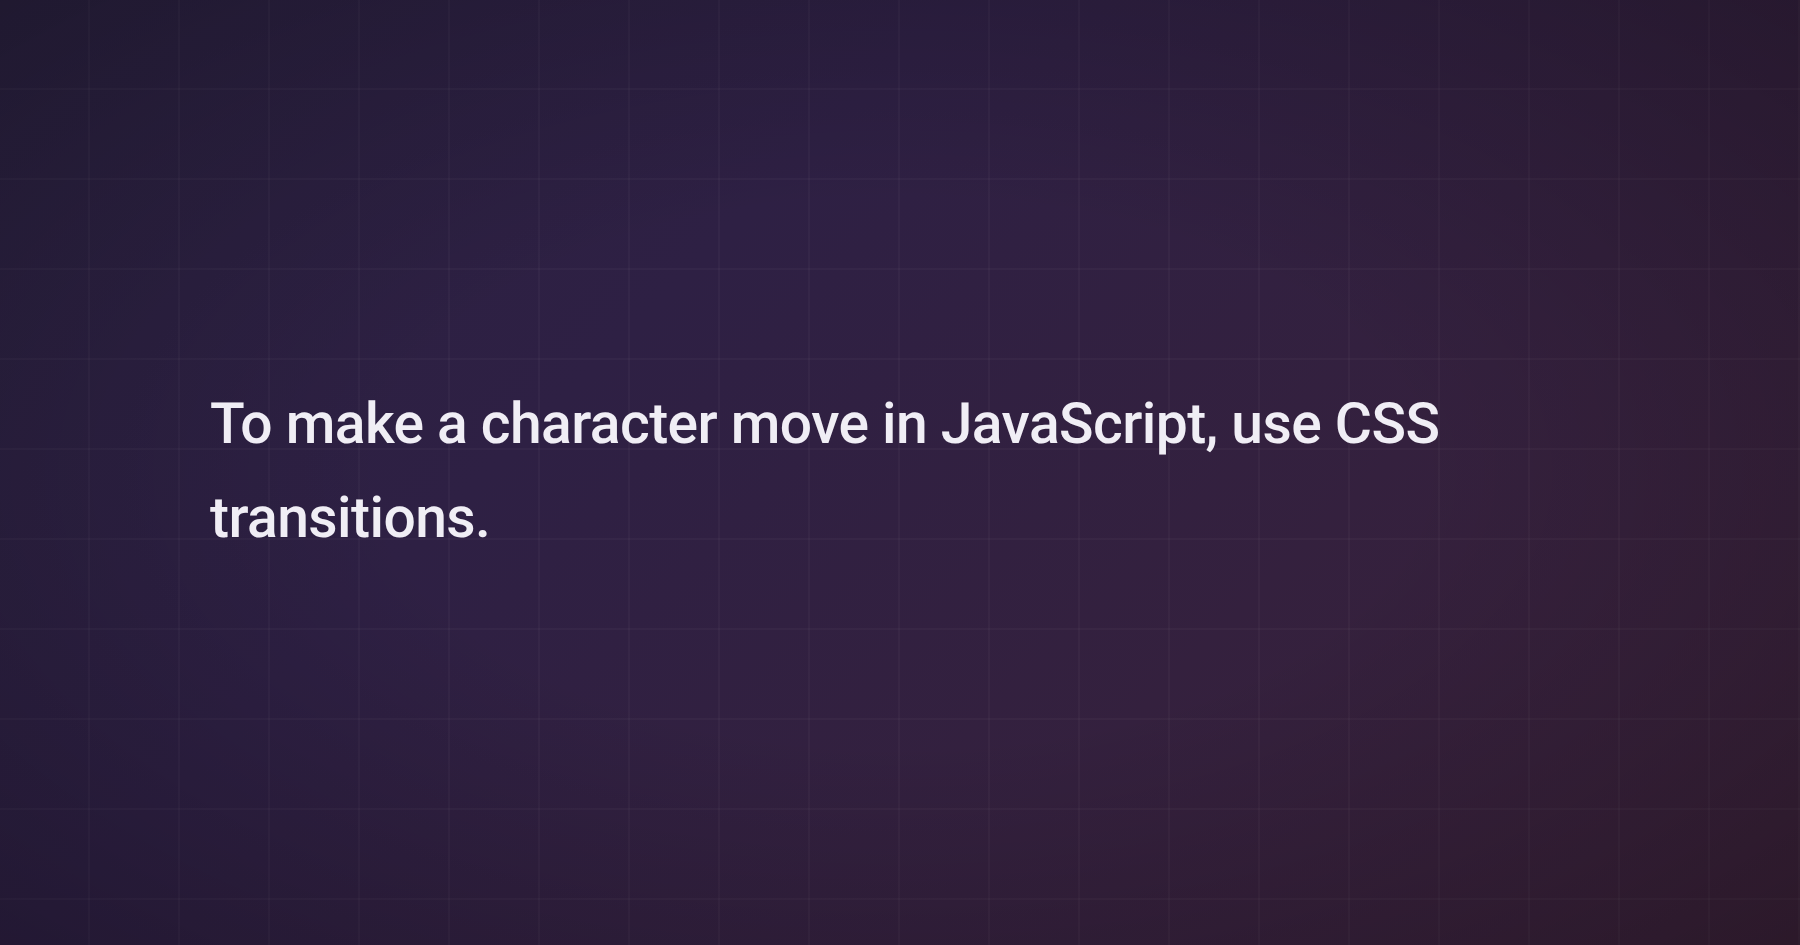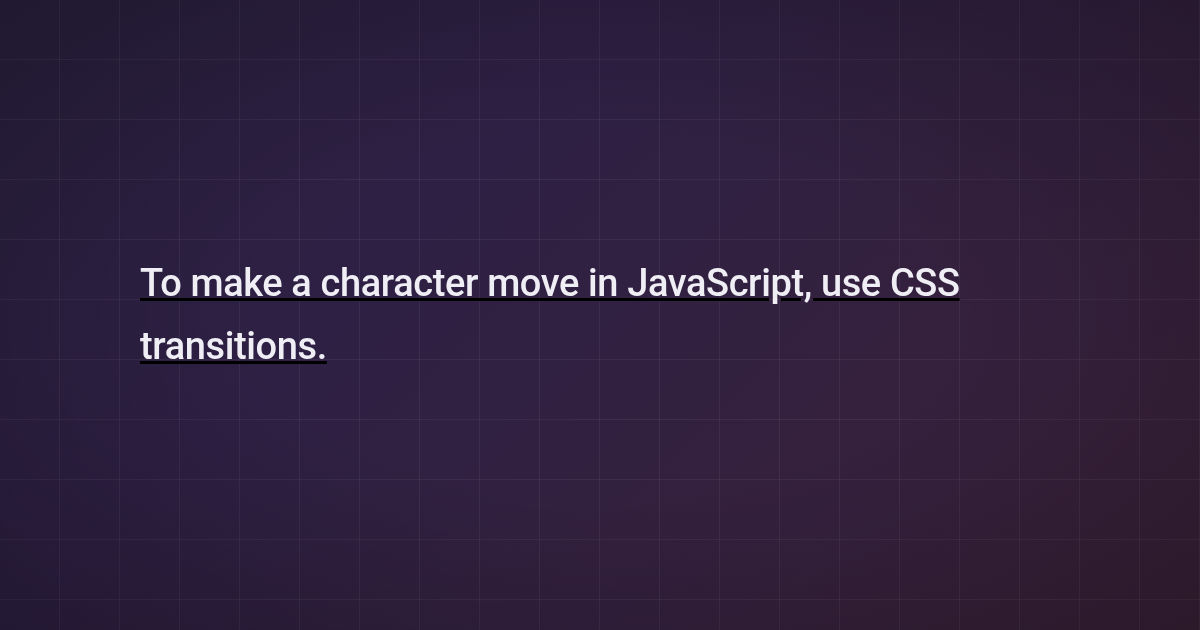--- a/index.html
+++ b/index.html
@@ -40,21 +40,20 @@
     }
     
     .content {
       position: relative;
       z-index: 2;
       width: 100%;
       height: 100%;
       display: flex;
       align-items: center;
       padding: 0 140px;
-      text-decoration: underline;
     }
     
     .headline {
       color: #f0eef5;
       font-size: 38px;
       font-weight: 500;
       line-height: 1.65;
       letter-spacing: -0.01em;
     }
   </style>

